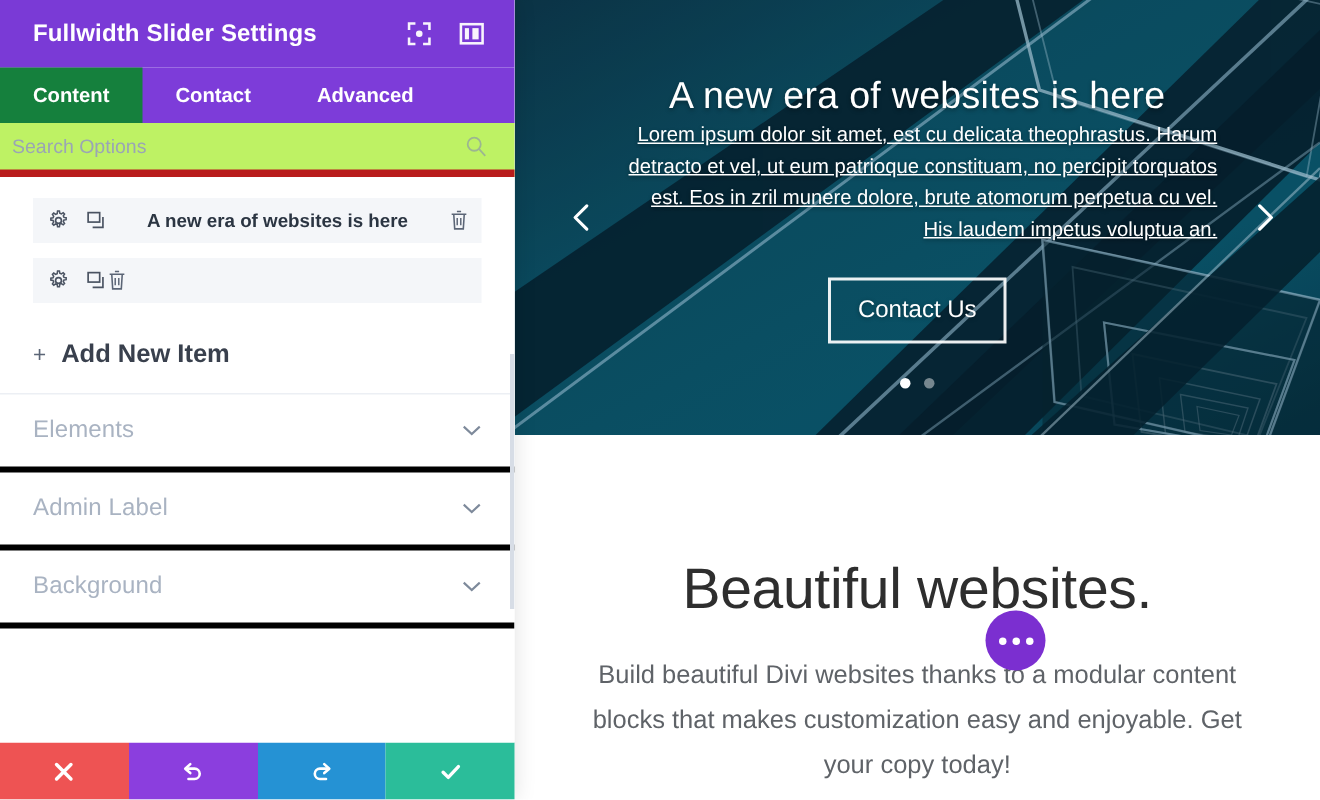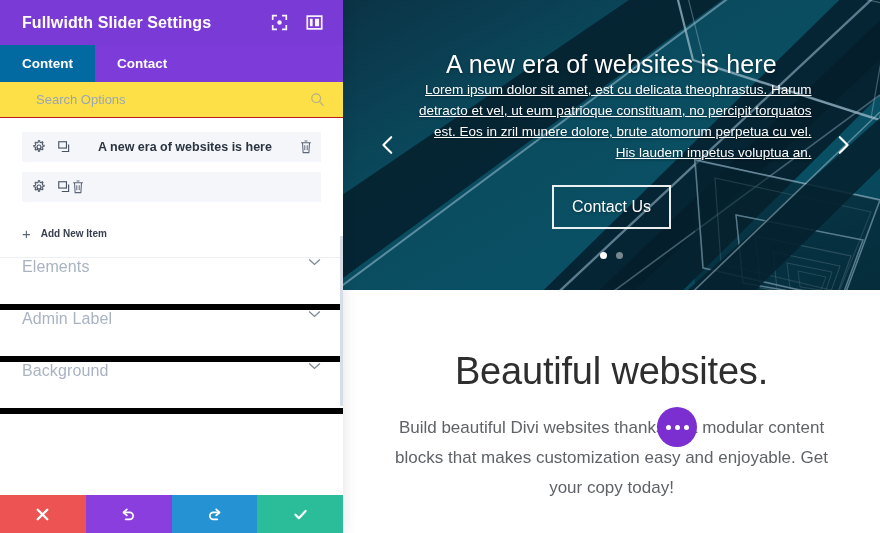--- a/index.html
+++ b/index.html
@@ -46,28 +46,28 @@
   }
   .tab {
     display: flex; align-items: center; justify-content: center;
     padding: 0 22px;
     color: #ffffff;
     font-size: 13.5px;
     font-weight: bold;
     cursor: pointer;
     white-space: nowrap;
   }
-  .tab.active { background: #0369a1; }
+  .tab.active { background: #15803d; }
 
   .searchbar {
     height: 36px; flex: 0 0 36px;
-    background: #fde047;
-    border-bottom: 1px solid #b91c1c;
+    background: #bef264;
+    border-bottom: 5px solid #b91c1c;
     display: flex; align-items: center;
-    padding: 0 18px 0 36px;
+    padding: 0 18px 0 8px;
   }
   .searchbar input {
     flex: 1 1 auto;
     border: 0; outline: 0; background: transparent;
     font-family: "Liberation Sans", sans-serif;
     font-size: 13px; color: #6b7a90;
   }
   .searchbar input::placeholder { color: #9aa5b5; }
   .search-icon { width: 15px; height: 15px; flex: 0 0 15px; opacity:.65; }
 
@@ -101,28 +101,28 @@
 
   .add-row {
     display: flex; align-items: center; gap: 10px;
     padding: 6px 22px 0 22px;
     cursor: pointer;
   }
   .add-plus {
     font-size: 15px; color: #5b6576; line-height: 1;
     font-family: "Liberation Sans", sans-serif;
   }
-  .add-label { font-size: 10px; color: #39404d; font-weight: bold; }
+  .add-label { font-size: 17px; color: #39404d; font-weight: bold; }
 
   .sections { margin-top: 16px; border-top: 1px solid #eceff4; }
   .section {
     height: 52px;
-    display: flex; 
+    display: flex; align-items: center;
     padding: 0 22px;
-    border-bottom: 6px solid #000000;
+    border-bottom: 4px solid #000000;
     cursor: pointer;
   }
   .section-label {
     flex: 1 1 auto;
     font-size: 16px;
     color: #a9b3c2;
     letter-spacing: .1px;
   }
   .chev { width: 13px; height: 8px; flex: 0 0 13px; }
 
@@ -215,21 +215,21 @@
   .hero-arrow.prev { left: 26px; }
   .hero-arrow.next { right: 18px; }
 
   
   .promo {
     position: relative;
     height: 243px;
     background: #ffffff;
     display: flex; flex-direction: column;
     align-items: center;
-    padding-top: 60px;
+    padding-top: 82px;
   }
   .promo-title {
     font-size: 38px;
     color: #2e2e2e;
     font-weight: normal;
     letter-spacing: -.2px;
   }
   .promo-desc {
     margin-top: 20px;
     width: 440px;
@@ -269,20 +269,21 @@
           <rect x="1.5" y="2.5" width="17" height="15" fill="none" stroke="#ffffff" stroke-width="2"></rect>
           <rect x="4.6" y="5.6" width="3.2" height="8.8" fill="#ffffff"></rect>
           <rect x="10.5" y="5.6" width="4.9" height="8.8" fill="#ffffff"></rect>
         </svg>
       </div>
     </div>
 
     <div class="tabs">
       <div class="tab active">Content</div>
       <div class="tab">Contact</div>
+      <div class="tab">Advanced</div>
     </div>
 
     <div class="searchbar">
       <input type="text" placeholder="Search Options" style="">
       <svg class="search-icon" viewBox="0 0 20 20">
         <circle cx="8.2" cy="8.2" r="5.8" fill="none" stroke="#8b97a8" stroke-width="1.6"></circle>
         <line x1="12.6" y1="12.6" x2="18" y2="18.6" stroke="#8b97a8" stroke-width="1.6"></line>
       </svg>
     </div>
 

